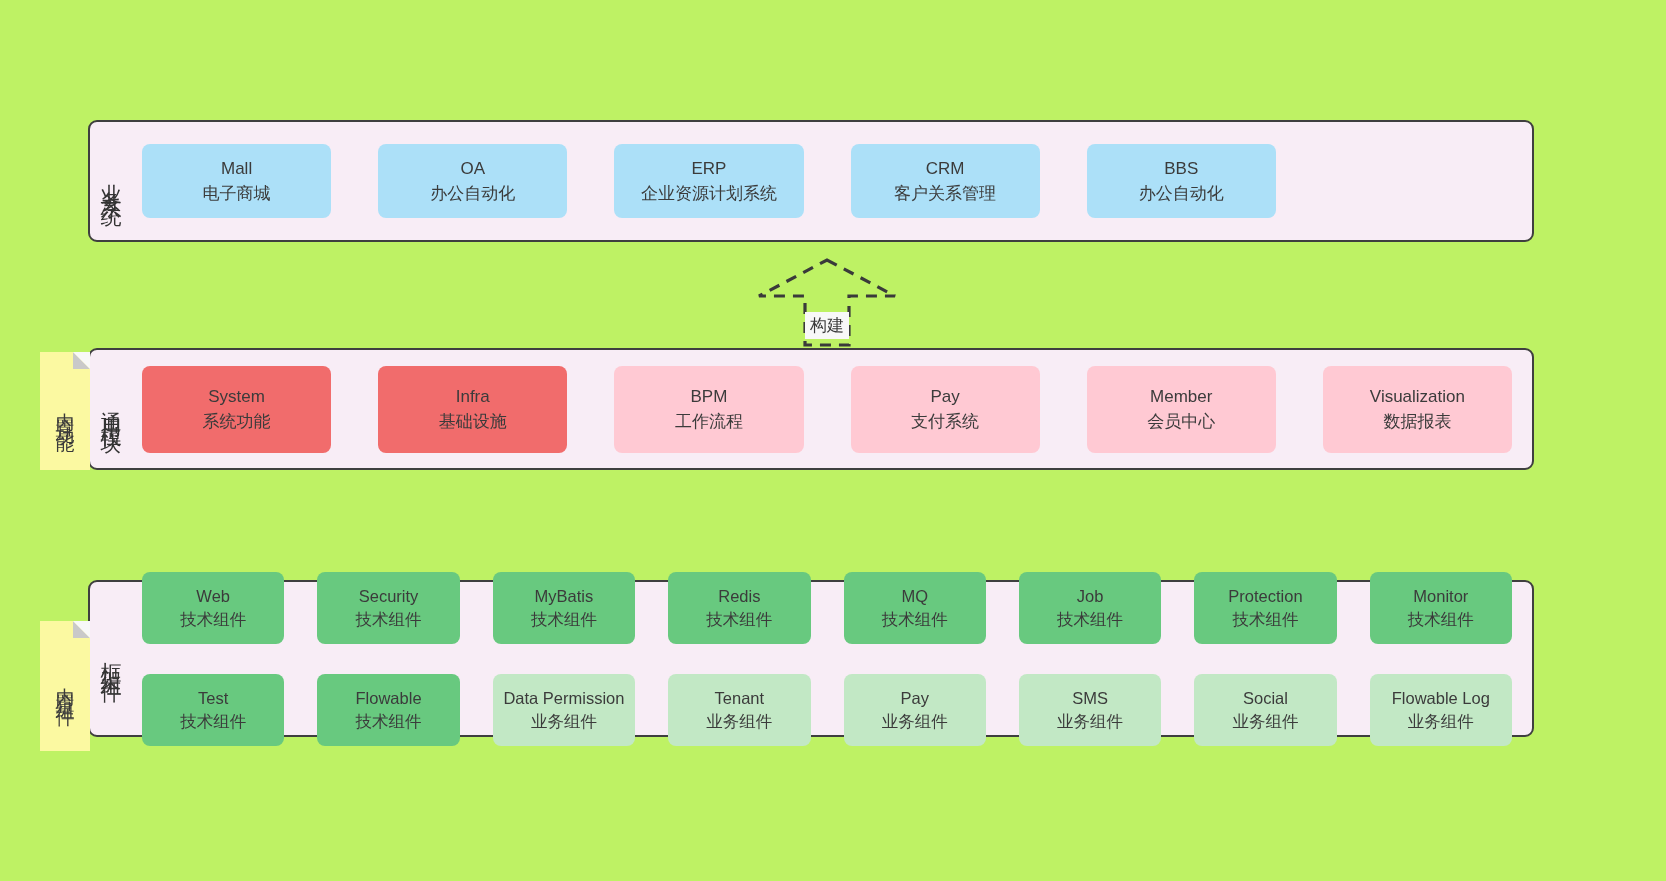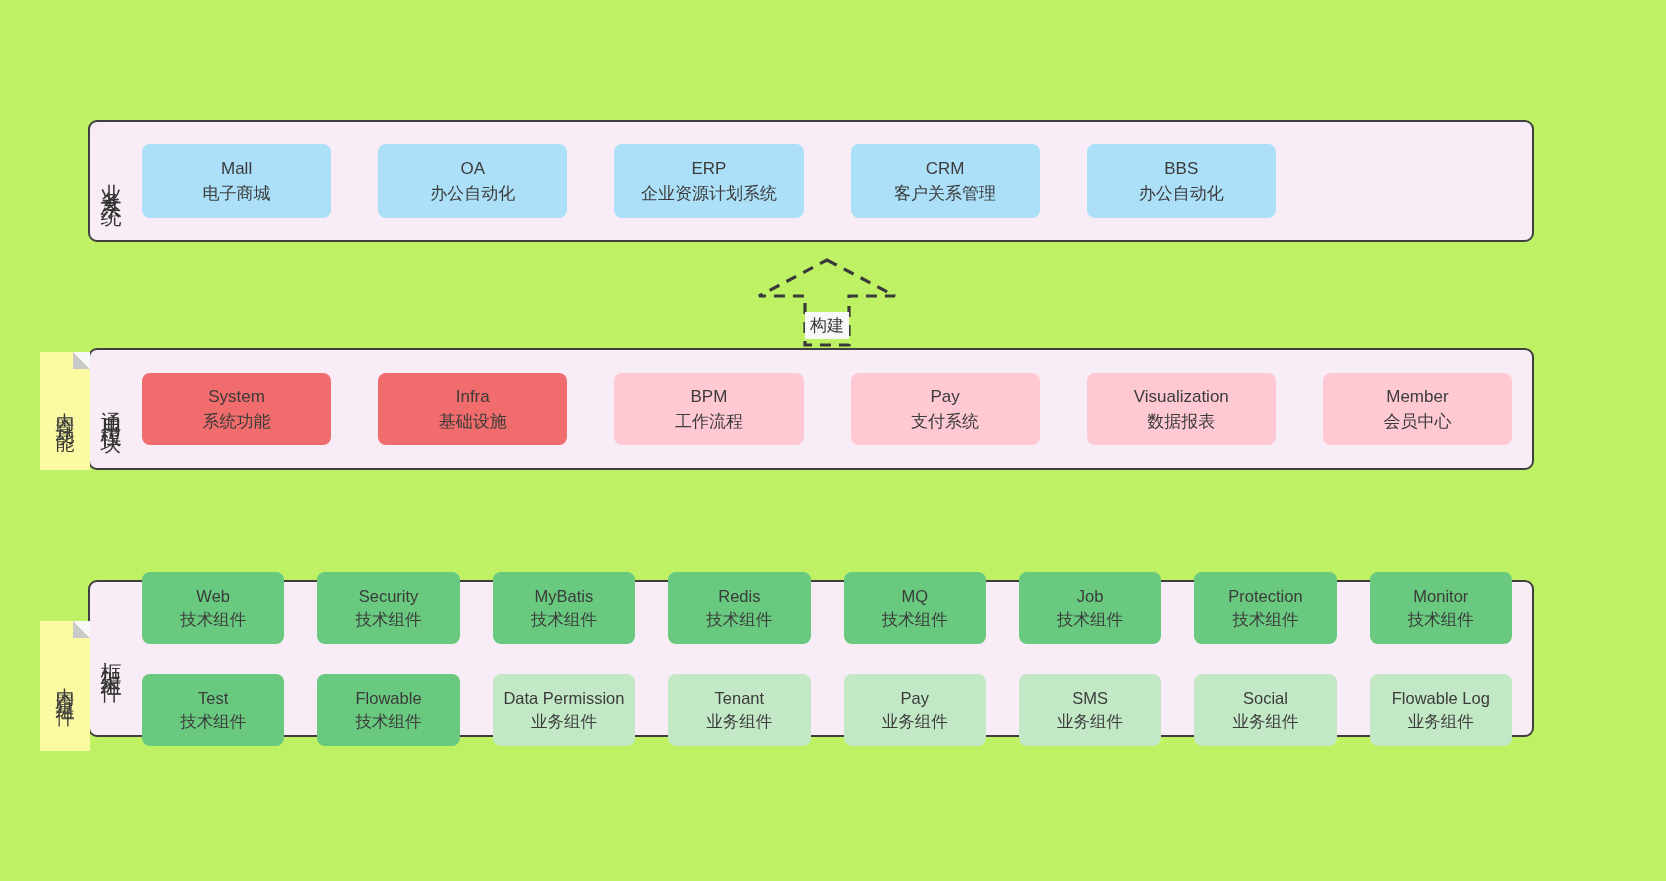--- a/index.html
+++ b/index.html
@@ -56,21 +56,21 @@
   }
   .box{
     border-radius:8px;
     display:flex;flex-direction:column;
     justify-content:center;align-items:center;
     text-align:center;
     font-size:17px;
     line-height:1.5;
   }
   .band-1 .box{height:74px;}
-  .band-2 .box{height:72px;}
+  .band-2 .box{height:87px;}
   .band-3 .box{height:72px;font-size:16.5px;line-height:1.38;}
   .box span{display:block;}
   .blue{background:#ace0f8;}
   .red{background:#f16c6c;}
   .pink{background:#ffc9d3;}
   .green{background:#68c97f;}
   .lightgreen{background:#c2e8c5;}
   
   .note{
     position:absolute;
@@ -184,26 +184,26 @@
       </div>
       <div class="box pink">
         <span>BPM</span>
         <span>工作流程</span>
       </div>
       <div class="box pink">
         <span>Pay</span>
         <span>支付系统</span>
       </div>
       <div class="box pink">
+        <span>Member</span>
+        <span>会员中心</span>
+      </div>
+      <div class="box pink">
         <span>Visualization</span>
         <span>数据报表</span>
-      </div>
-      <div class="box pink">
-        <span>Member</span>
-        <span>会员中心</span>
       </div>
     </div>
   </div>
 
 
   <div class="note note-2">
     <span>内置组件</span>
     <i class="fold-flap"></i>
     <i class="fold-cut"></i>
   </div>

